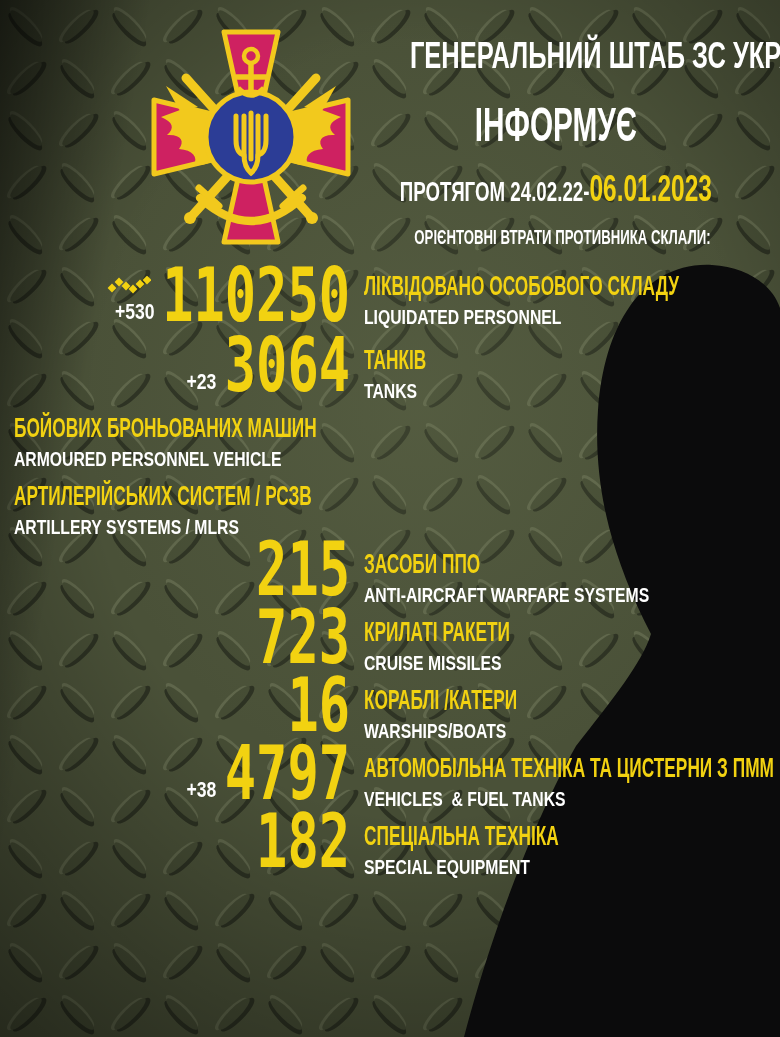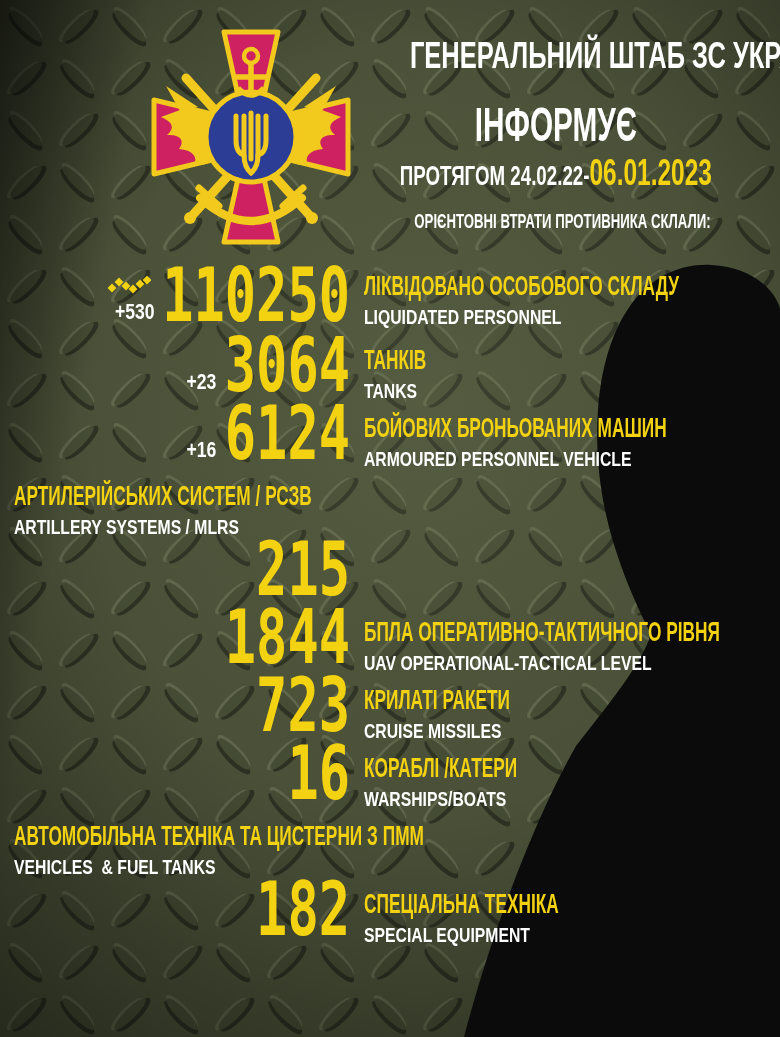--- a/index.html
+++ b/index.html
@@ -19,21 +19,21 @@
   .silhouette{position:absolute;left:0;top:0;}
 
   .emblem{position:absolute;left:148px;top:26px;}
 
   .hdr{position:absolute;left:338px;top:36px;width:436px;text-align:center;color:#fff;}
   .hdr .line{white-space:nowrap;}
   .title{font-size:34px;font-weight:bold;line-height:38px;}
   .title span{display:inline-block;transform:scale(0.75,1.1);transform-origin:center;white-space:nowrap;}
   .informs{margin-top:22px;font-size:48px;font-weight:bold;line-height:58px;}
   .informs span{display:inline-block;transform:scale(0.62,1.0);transform-origin:center;white-space:nowrap;}
-  .period{line-height:36px;}
+  .period{margin-top:16px;line-height:36px;}
   .periodline{display:inline-flex;align-items:baseline;transform:scale(0.72,1.06);transform-origin:center;white-space:nowrap;}
   .p1{font-size:26px;font-weight:bold;color:#ffffff;}
   .p2{font-size:34px;font-weight:bold;color:#f2d211;}
   .note{margin-top:12px;font-size:20px;font-weight:bold;line-height:24px;}
   .note span{display:inline-block;transform:scale(0.66,1.05);transform-origin:center;white-space:nowrap;}
 
   .rows{position:absolute;left:0;top:260px;width:770px;display:flex;flex-direction:column;}
   .row{display:flex;align-items:center;height:68px;}
   .rows .row:first-child{height:80px;}
   .numcell{width:350px;display:flex;justify-content:flex-end;align-items:flex-end;gap:8px;flex:0 0 auto;}
@@ -184,58 +184,45 @@
         </div>
         <span class="num">3064</span>
       </div>
       <div class="labels">
         <span class="uk">ТАНКІВ</span>
         <span class="en">TANKS</span>
       </div>
     </div>
 
     <div class="row">
-      <div class="numcell">
-        <div class="inccol">
-
-          <span class="inc">+16</span>
-        </div>
-        <span class="num">6124</span>
-      </div>
       <div class="labels">
         <span class="uk">БОЙОВИХ БРОНЬОВАНИХ МАШИН</span>
         <span class="en">ARMOURED PERSONNEL VEHICLE</span>
       </div>
     </div>
 
     <div class="row">
       <div class="labels">
         <span class="uk">АРТИЛЕРІЙСЬКИХ СИСТЕМ / РСЗВ</span>
         <span class="en">ARTILLERY SYSTEMS / MLRS</span>
       </div>
     </div>
 
     <div class="row">
       <div class="numcell">
 
         <span class="num">215</span>
       </div>
-    </div>
-
-
-    <div class="row">
-      <div class="numcell">
-
-        <span class="num">1844</span>
-      </div>
-      <div class="labels">
-        <span class="uk">БПЛА ОПЕРАТИВНО-ТАКТИЧНОГО РІВНЯ</span>
-        <span class="en">UAV OPERATIONAL-TACTICAL LEVEL</span>
-      </div>
-    </div>
+      <div class="labels">
+        <span class="uk">ЗАСОБИ ППО</span>
+        <span class="en">ANTI-AIRCRAFT WARFARE SYSTEMS</span>
+      </div>
+    </div>
+
+
 
     <div class="row">
       <div class="numcell">
 
         <span class="num">723</span>
       </div>
       <div class="labels">
         <span class="uk">КРИЛАТІ РАКЕТИ</span>
         <span class="en">CRUISE MISSILES</span>
       </div>
@@ -246,20 +233,27 @@
 
         <span class="num">16</span>
       </div>
       <div class="labels">
         <span class="uk">КОРАБЛІ /КАТЕРИ</span>
         <span class="en">WARSHIPS/BOATS</span>
       </div>
     </div>
 
     <div class="row">
+      <div class="numcell">
+        <div class="inccol">
+
+          <span class="inc">+38</span>
+        </div>
+        <span class="num">4797</span>
+      </div>
       <div class="labels">
         <span class="uk">АВТОМОБІЛЬНА ТЕХНІКА ТА ЦИСТЕРНИ З ПММ</span>
         <span class="en">VEHICLES  &amp; FUEL TANKS</span>
       </div>
     </div>
 
     <div class="row">
       <div class="numcell">
 
         <span class="num">182</span>

